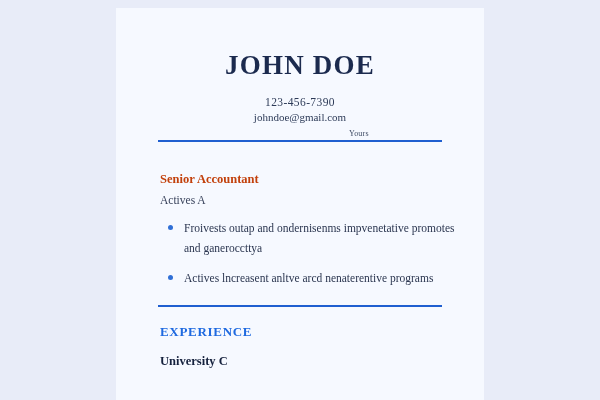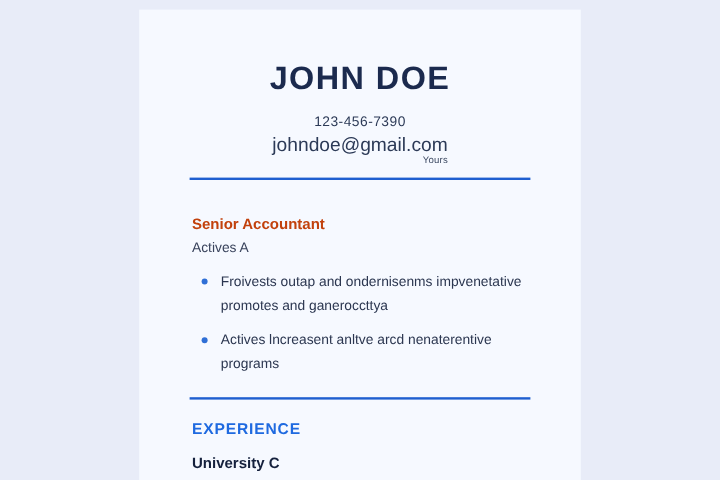--- a/index.html
+++ b/index.html
@@ -15,20 +15,21 @@
   }
   .page {
     position: absolute;
     left: 116px;
     top: 8px;
     width: 368px;
     height: 392px;
     background: #f6f9ff;
     box-sizing: border-box;
     padding: 0 26px;
+    font-family: Liberation Serif, serif;
   }
   .resume-name {
     text-align: center;
     font-size: 27px;
     font-weight: bold;
     color: #1b2a4e;
     letter-spacing: 1.2px;
     margin-top: 43px;
     line-height: 1.1;
   }
@@ -48,21 +49,21 @@
     position: absolute;
     top: -2px;
     margin-left: 14px;
     font-size: 8px;
     color: #3d4a63;
     letter-spacing: 0.2px;
     margin-top: 36px;
   }
   .contact-email {
     text-align: center;
-    font-size: 16px;
+    font-size: 11px;
     color: #2c3a57;
     line-height: 1.45;
   }
   .divider {
     height: 2px;
     background: #1f5fd0;
     margin: 14px 16px 0 16px;
   }
   .section-title {
     color: #1f6ae0;

